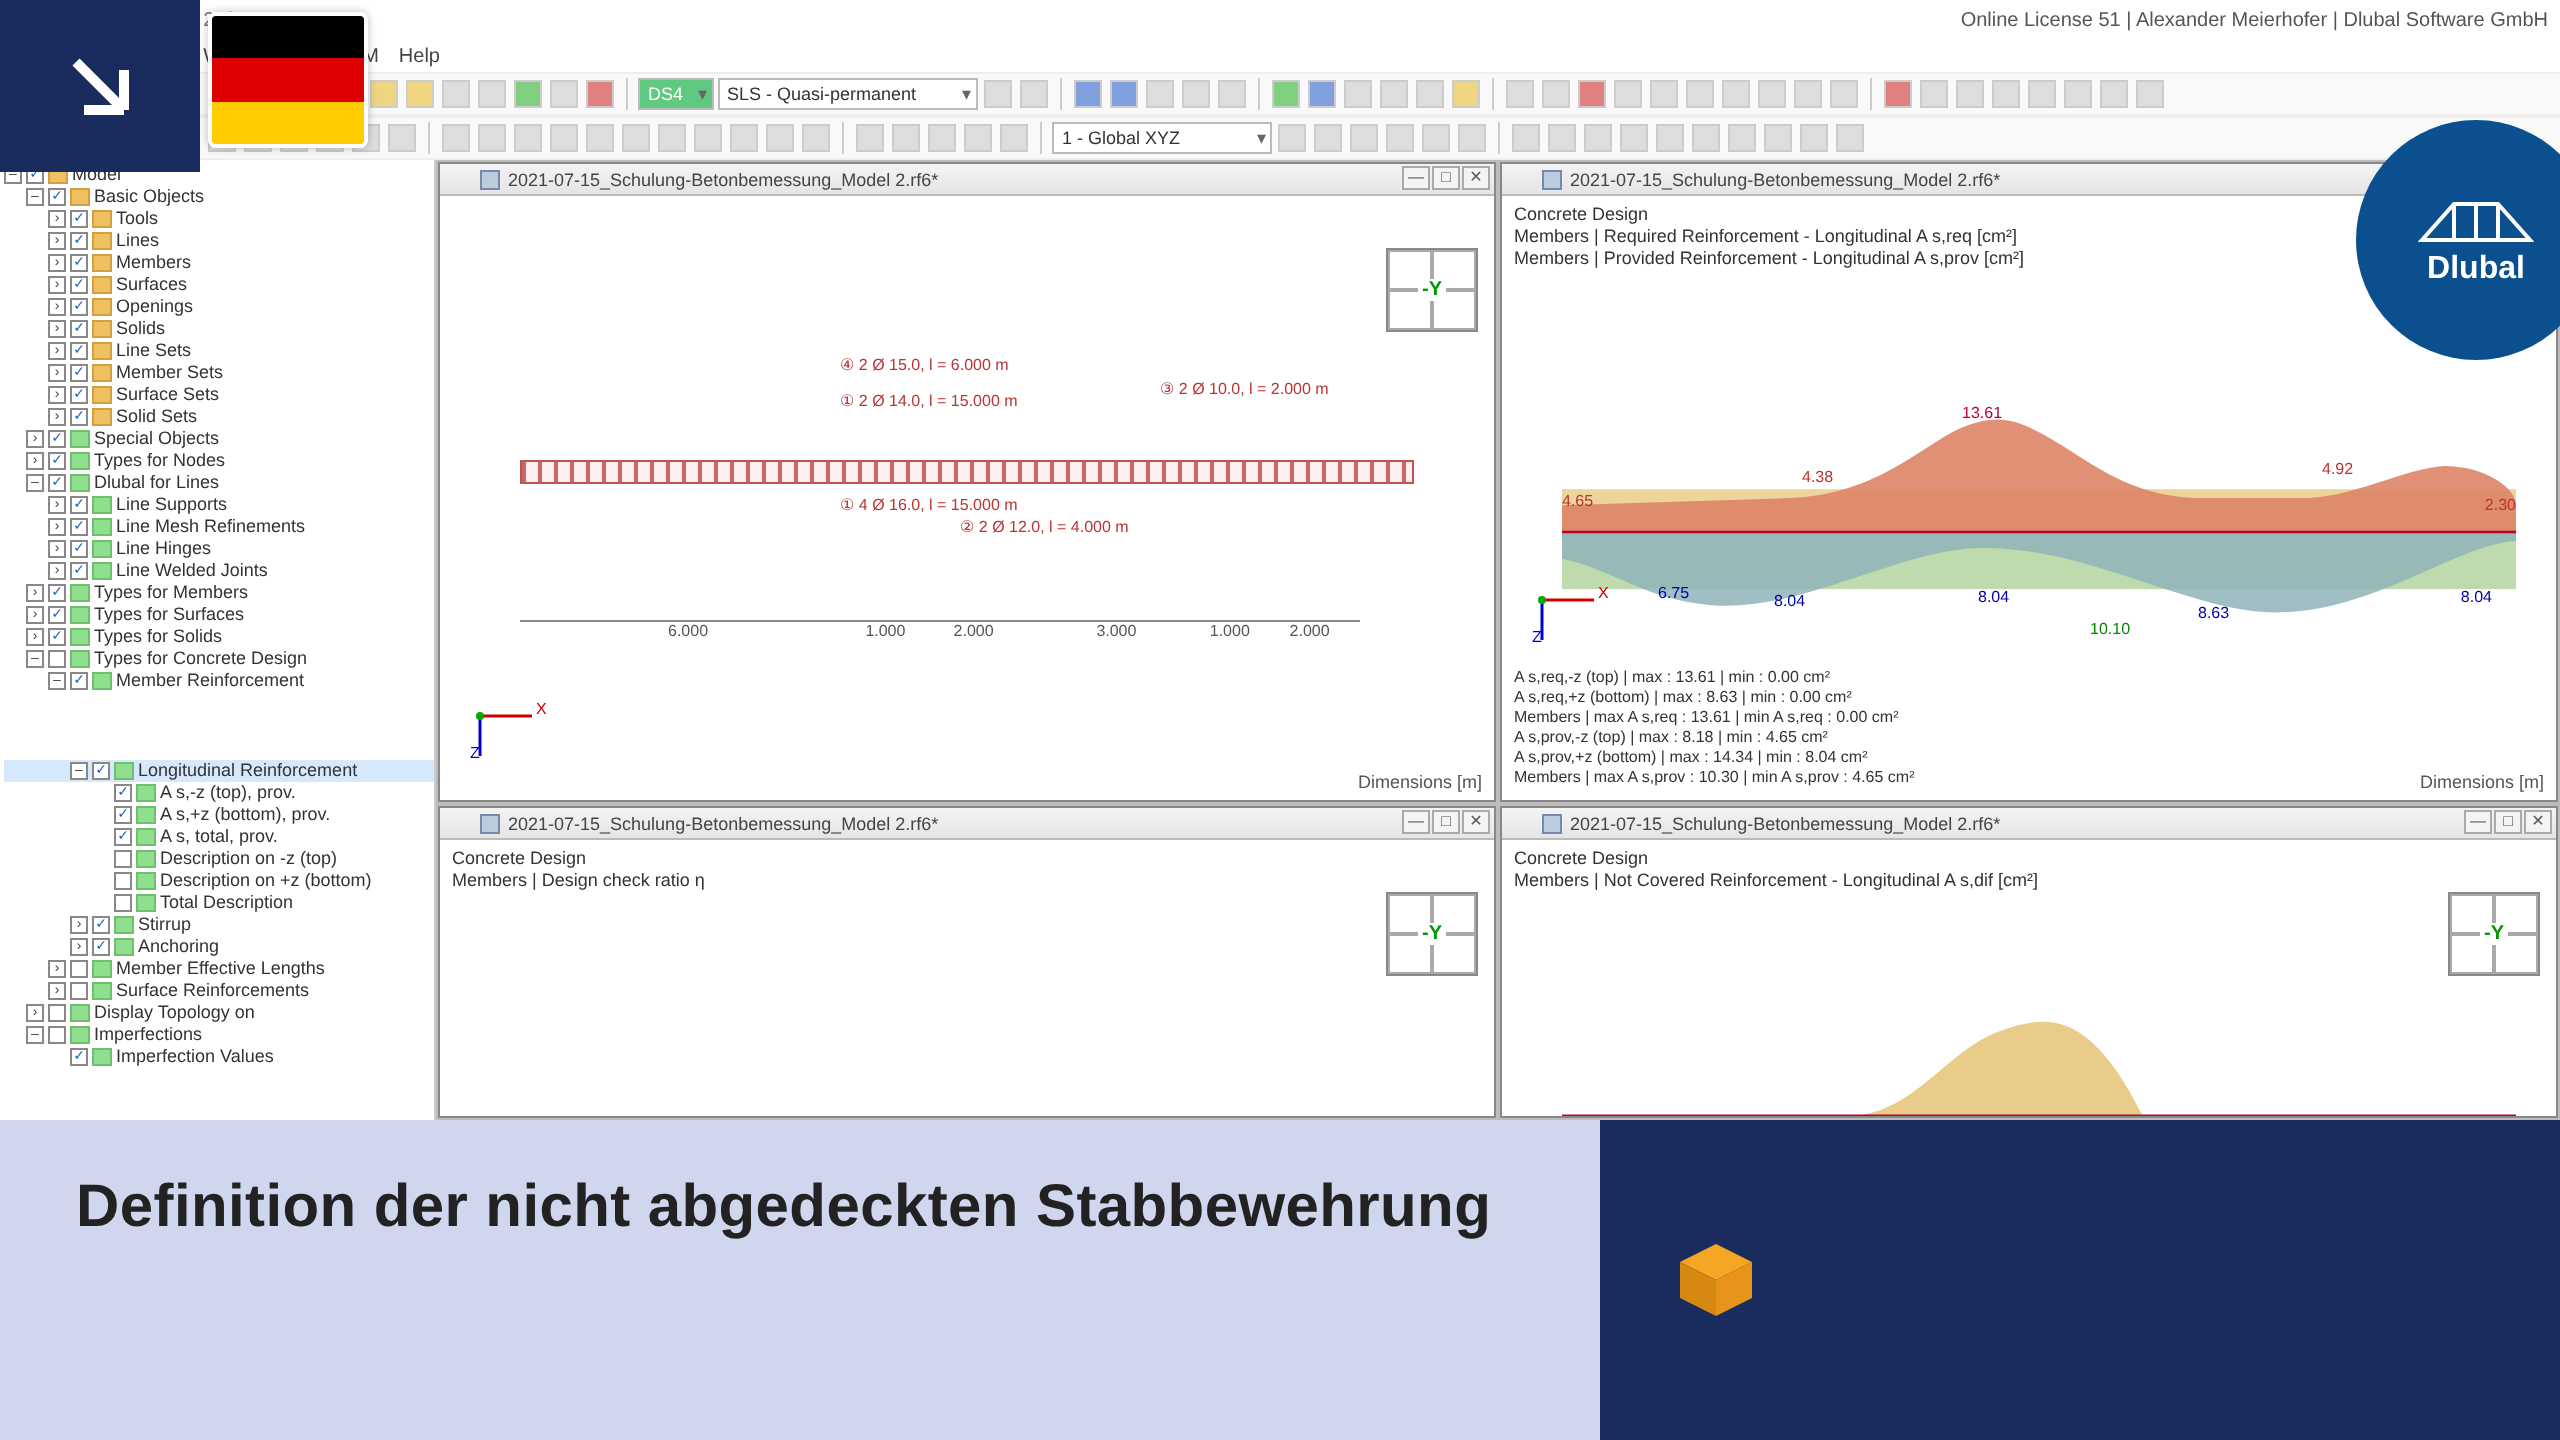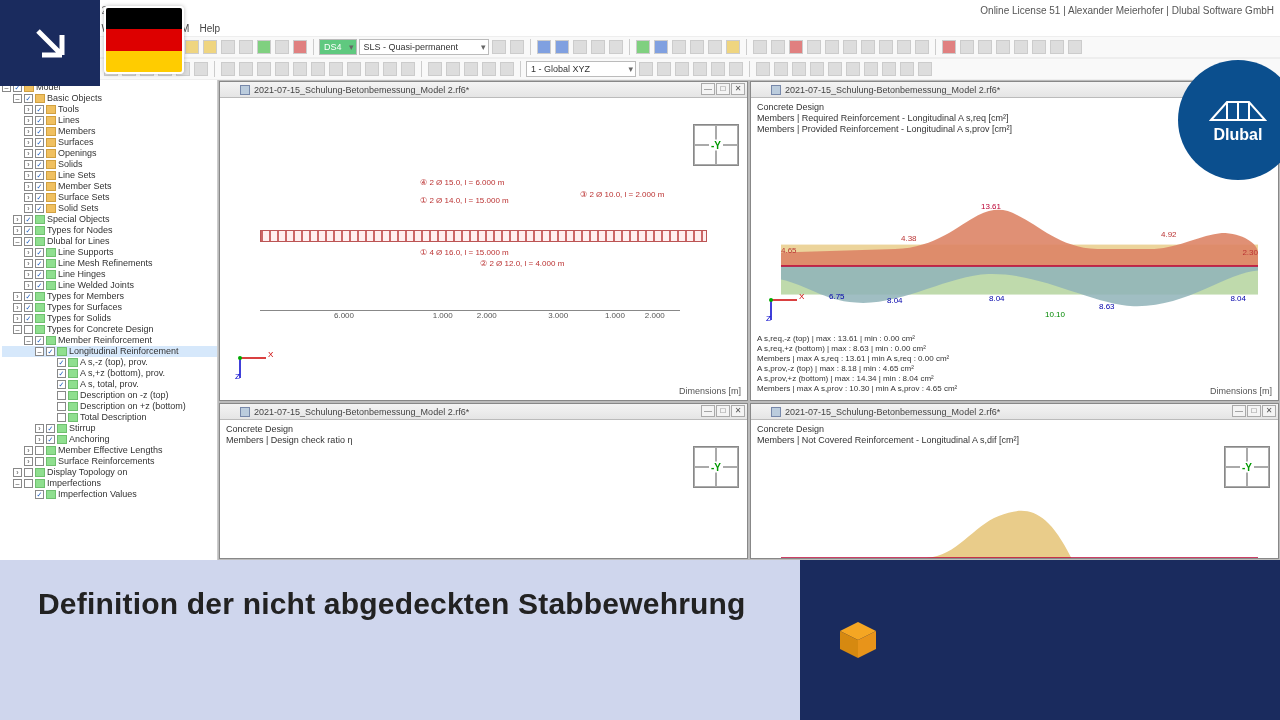--- a/index.html
+++ b/index.html
@@ -39,21 +39,21 @@
   .sidebar { width:218px; background:#fff; border-right:1px solid #ccc; overflow:hidden; font-size:9px; color:#333; padding:2px 0; }
   .tree { padding-left: 2px; line-height: 11px; }
   .tree-item { display:flex; align-items:center; height:11px; white-space:nowrap; }
   .tree-item .tog { width:9px; height:9px; border:1px solid #888; margin-right:2px; font-size:7px; line-height:7px; text-align:center; color:#444; background:#fff; }
   .tree-item .chk { width:9px; height:9px; border:1px solid #888; margin-right:2px; background:#fff; font-size:7px; text-align:center; line-height:7px; color:#2060c0; }
   .tree-item .chk.on::before { content:"✓"; }
   .tree-item .ico { width:10px; height:9px; margin-right:2px; background:#9fd89f; border:1px solid #7ab87a; }
   .tree-item .ico.obj { background:#f0c060; border-color:#d0a040; }
   .tree-item .ico.typ { background:#8fdf8f; border-color:#6fbf6f; }
   .tree-item .txt { color:#333; }
-  .tree-item.sel { background:#d6e8fb; }
+  .tree-item.sel { background:#d6e8fb;margin-top:34px; }
   .ind1 { padding-left: 11px; }
   .ind2 { padding-left: 22px; }
   .ind3 { padding-left: 33px; }
   .ind4 { padding-left: 44px; }
 
   .views { flex:1; display:grid; grid-template-columns: 1fr 1fr; grid-template-rows: 320px 1fr; gap:2px; background:#bcbcbc; padding:1px; position:relative; }
   .view { background:#fff; position:relative; overflow:hidden; border:1px solid #888; }
   .view-title { height:16px; background:linear-gradient(#f4f4f4,#e5e5e5); border-bottom:1px solid #bbb; display:flex; align-items:center; padding:0 20px; font-size:9px; color:#444; }
   .view-title .doc-ico { width:10px; height:10px; background:#bcd; margin-right:4px; border:1px solid #78a; }
   .view-btns { position:absolute; right:2px; top:1px; display:flex; gap:1px; }

